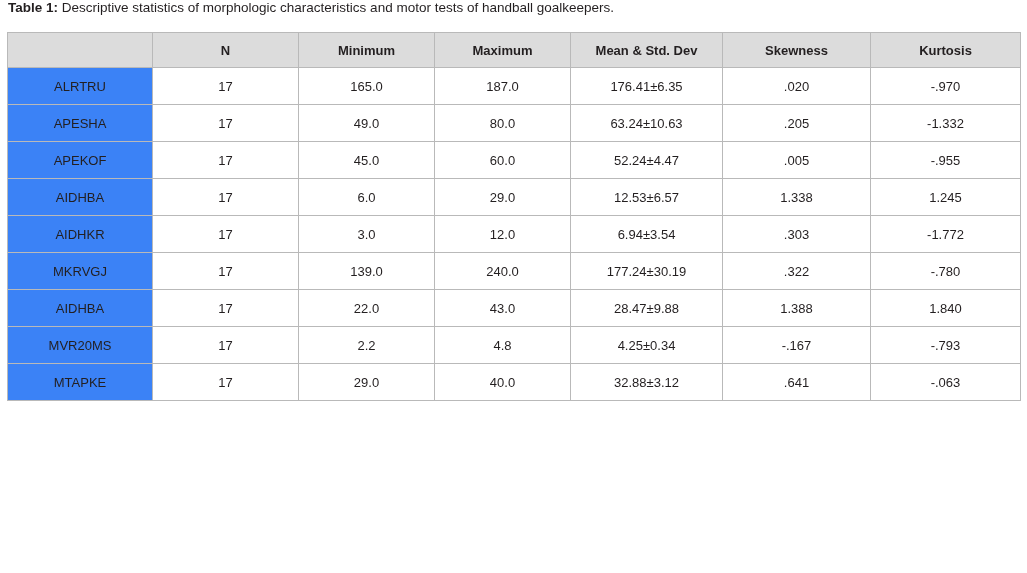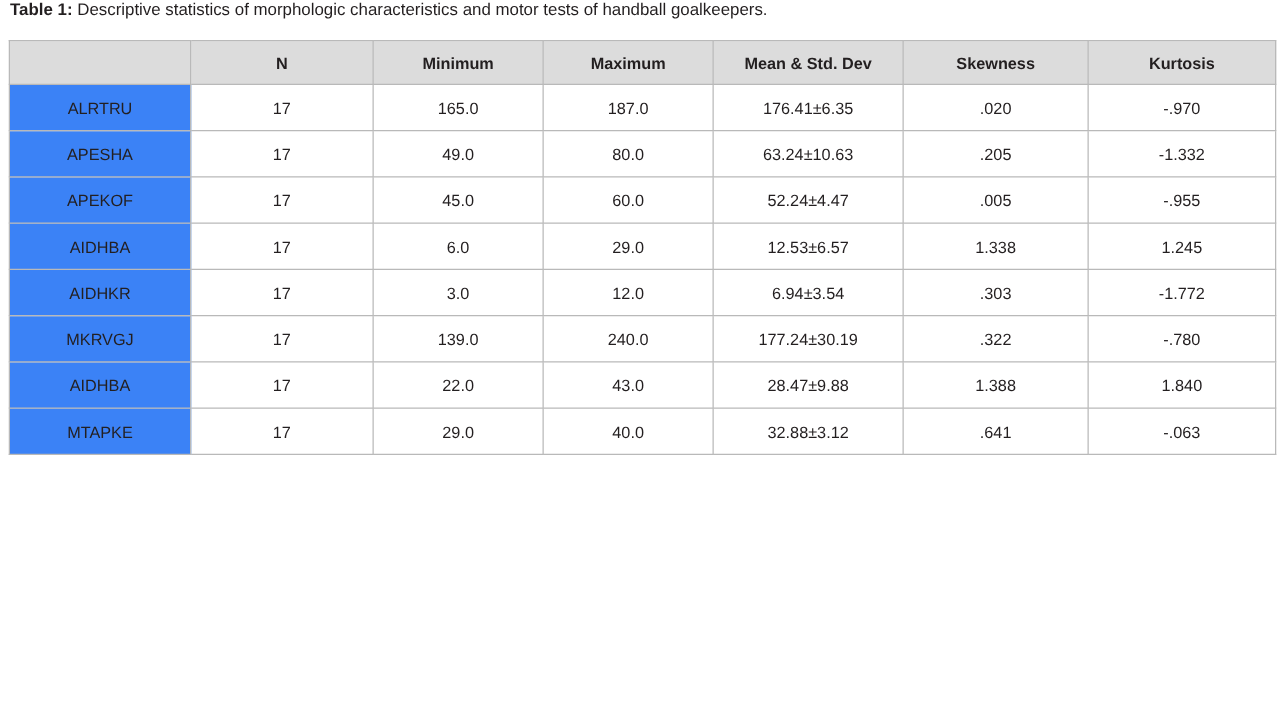--- a/index.html
+++ b/index.html
@@ -162,20 +162,29 @@
         <tr>
           <td class="rowhead">AIDHBA</td>
           <td>17</td>
           <td>22.0</td>
           <td>43.0</td>
           <td>28.47±9.88</td>
           <td>1.388</td>
           <td>1.840</td>
         </tr>
         <tr>
+          <td class="rowhead">MVR20MS</td>
+          <td>17</td>
+          <td>2.2</td>
+          <td>4.8</td>
+          <td>4.25±0.34</td>
+          <td>-.167</td>
+          <td>-.793</td>
+        </tr>
+        <tr>
           <td class="rowhead">MTAPKE</td>
           <td>17</td>
           <td>29.0</td>
           <td>40.0</td>
           <td>32.88±3.12</td>
           <td>.641</td>
           <td>-.063</td>
         </tr>
       </tbody>
     </table>

